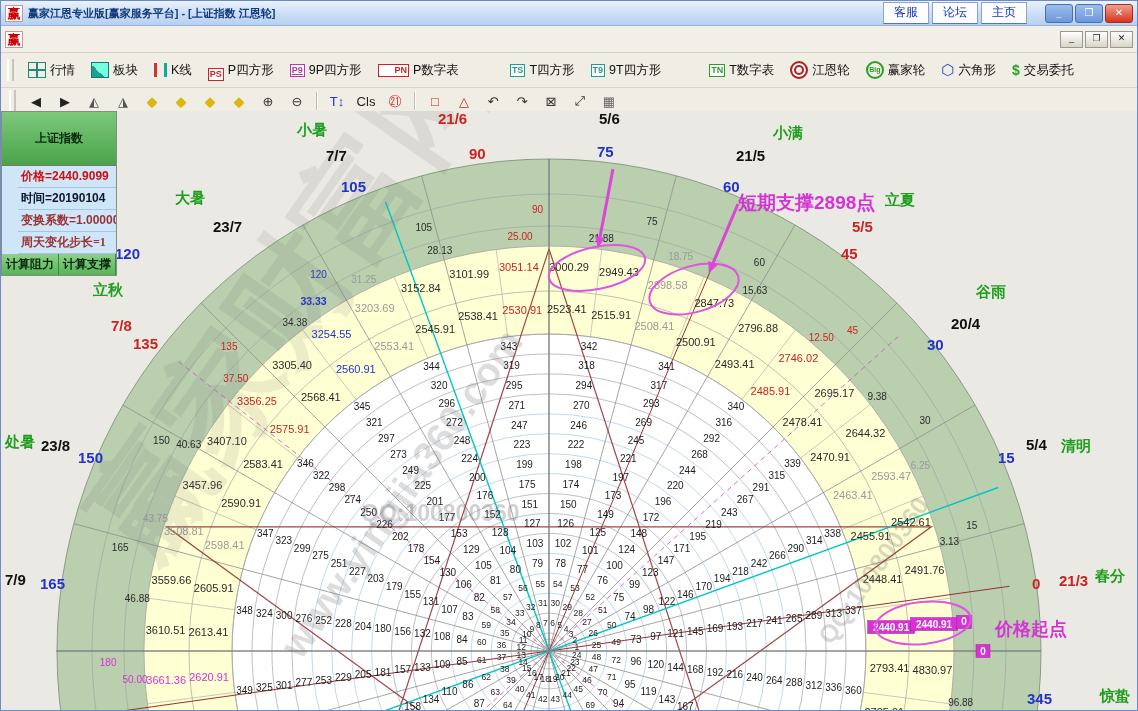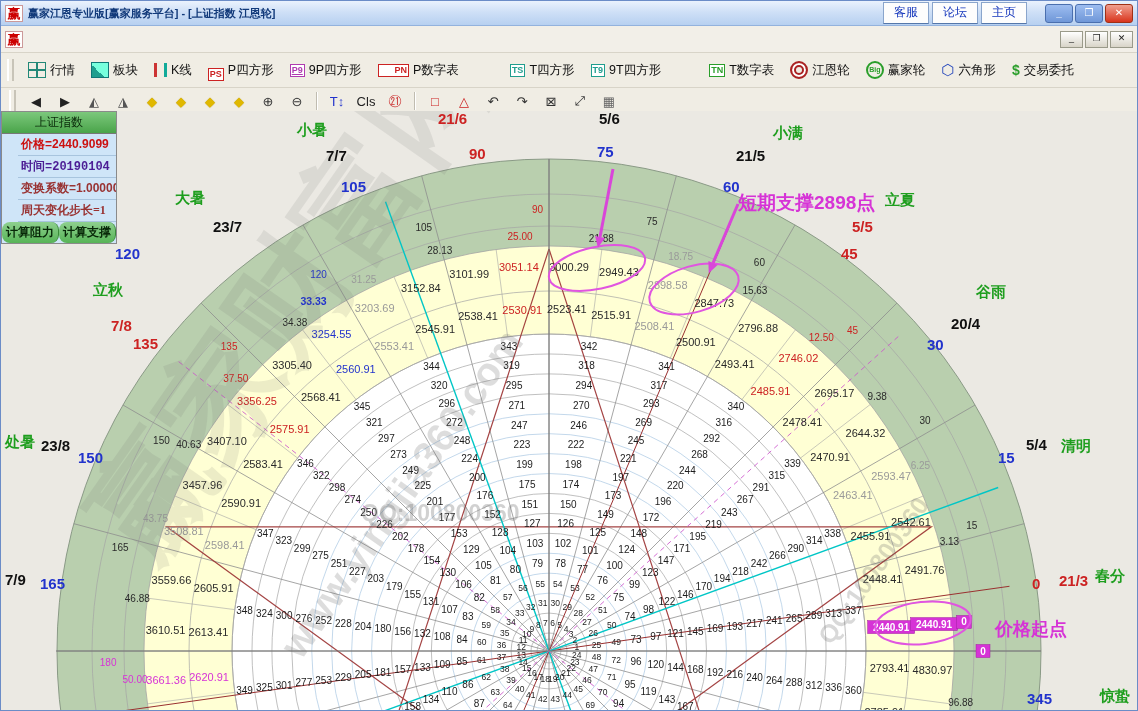--- a/index.html
+++ b/index.html
@@ -48,27 +48,27 @@
     border-bottom:1px solid #c8c4b8;padding:0 8px;gap:1px;}
   .t2btn{min-width:22px;height:20px;display:flex;align-items:center;justify-content:center;
     font-size:13px;border:1px solid transparent;padding:0 2px;}
   .t2sep{width:1px;height:18px;background:#c0bcb0;border-right:1px solid #fff;margin:0 4px;}
   
   .chart{position:absolute;left:0;top:110px;width:1136px;height:599px;background:#ebe9e3;overflow:hidden;}
   .chart svg{position:absolute;left:0;top:0;}
   
   .panel{position:absolute;left:0;top:0;width:114px;border:1px solid #8a8a8a;background:#cfe5f8;
     font-size:12px;z-index:5;}
-  .panel-h{background:linear-gradient(#7cc87c,#4aa44a);color:#093;color:#0a2a0a;font-weight:normal;
-    text-align:center;padding:2px 0;border-bottom:1px solid #777;}
+  .panel-h{background:linear-gradient(#7cc87c,#4aa44a);color:#093;color:#0a2a0a;font-weight:bold;
+    text-align:center;padding:18px 0;border-bottom:1px solid #777;}
   .prow{padding:2px 2px 2px 3px;border-bottom:1px solid #a8c4de;font-weight:bold;
     white-space:nowrap;overflow:hidden;margin-left:16px;}
   .pbtns{display:flex;}
   .pbtn{flex:1;background:linear-gradient(#8ed08e,#57b457);color:#082808;font-weight:bold;
-    text-align:center;padding:2px 0;border-right:1px solid #3a8a3a;cursor:pointer;border-radius:8px;}
+    text-align:center;padding:2px 0;border-right:1px solid #3a8a3a;cursor:pointer;}
 </style>
 </head>
 <body>
 
 <div class="win">
   <div class="titlebar">
     <span class="appicon">赢</span>
     <span class="title">赢家江恩专业版[赢家服务平台] - [上证指数 江恩轮]</span>
     <div class="tb-right">
       <div id="quickBtns" style="display:flex;gap:3px;">
@@ -697,21 +697,21 @@
           <text x="132" y="348" font-size="15" fill="#cc2222" text-anchor="start" font-family="&quot;Liberation Sans&quot;,&quot;DejaVu Sans&quot;,sans-serif" font-weight="bold">135</text>
           <text x="77" y="462" font-size="15" fill="#2233cc" text-anchor="start" font-family="&quot;Liberation Sans&quot;,&quot;DejaVu Sans&quot;,sans-serif" font-weight="bold">150</text>
           <text x="39" y="588" font-size="15" fill="#2233cc" text-anchor="start" font-family="&quot;Liberation Sans&quot;,&quot;DejaVu Sans&quot;,sans-serif" font-weight="bold">165</text>
           <text x="1026" y="703" font-size="15" fill="#2233cc" text-anchor="start" font-family="&quot;Liberation Sans&quot;,&quot;DejaVu Sans&quot;,sans-serif" font-weight="bold">345</text>
         </g>
       </svg>
     <div class="panel">
       <div class="panel-h">上证指数</div>
       <div id="panelRows">
           <div class="prow" style="color: rgb(204, 17, 17);">价格=2440.9099</div>
-          <div class="prow" style="color: #4c1d95; font-family: Liberation Mono, monospace;">时间=20190104</div>
+          <div class="prow" style="color: #0f172a;">时间=20190104</div>
           <div class="prow" style="color: rgb(153, 51, 51);">变换系数=1.000000</div>
           <div class="prow" style="color: rgb(153, 51, 51); font-family: Liberation Serif, serif;">周天变化步长=1</div>
         </div>
       <div class="pbtns" id="panelBtns">
           <div class="pbtn">计算阻力</div>
           <div class="pbtn">计算支撑</div>
         </div>
     </div>
   </div>
 </div>

